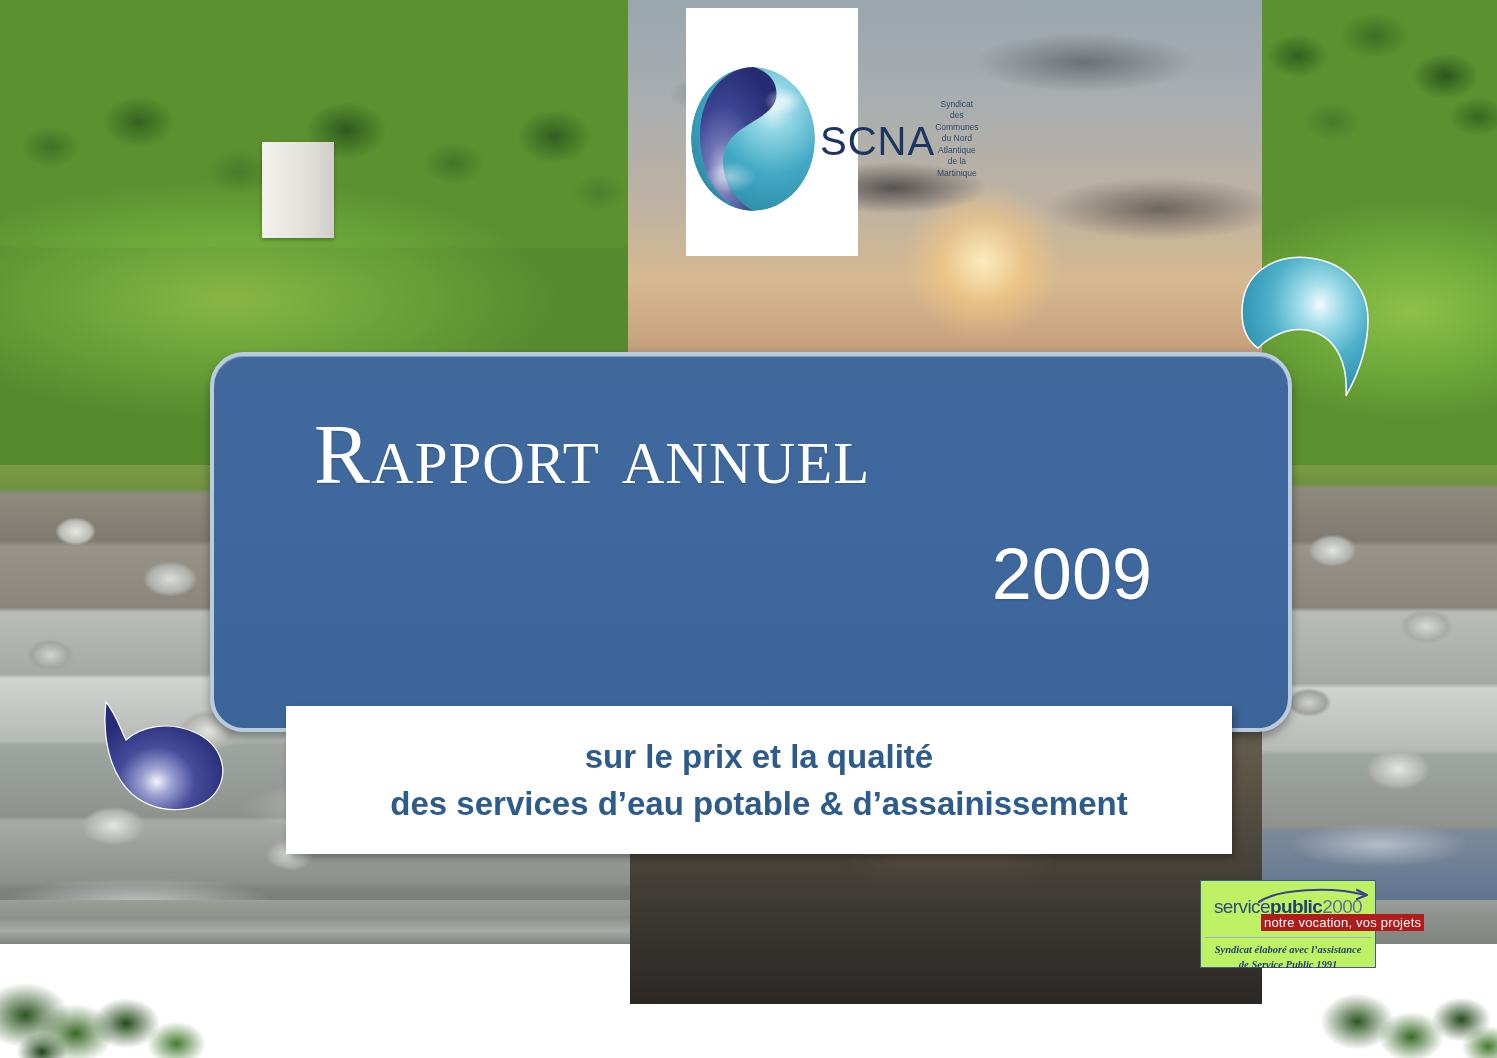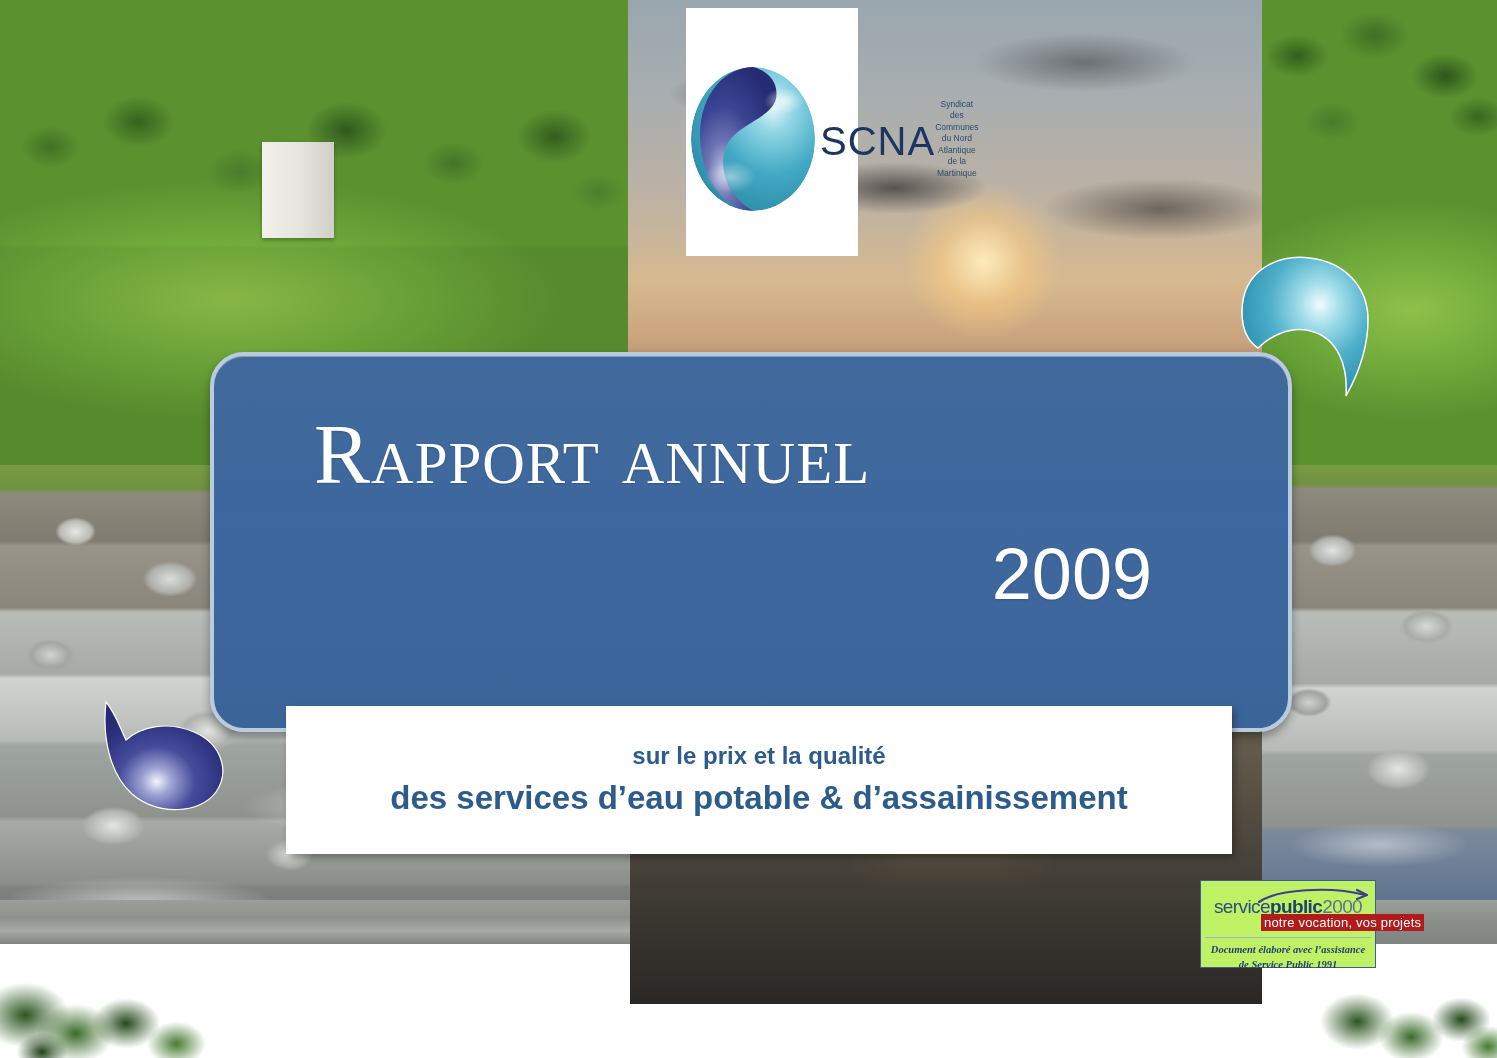--- a/index.html
+++ b/index.html
@@ -327,21 +327,21 @@
     justify-content: center;
   }
   .subtitle-line {
     font-family: "Liberation Sans", sans-serif;
     font-weight: bold;
     color: #2d5c8c;
     line-height: 1.25;
     text-align: center;
     white-space: nowrap;
   }
-  .subtitle-line-1 { font-size: 24px; }
+  .subtitle-line-1 { font-size: 33px; }
   .subtitle-line-2 { font-size: 33px; margin-top: 6px; }
 
   
   .sp2000-box {
     position: absolute;
     left: 1200px; top: 880px;
     width: 176px; height: 88px;
     background: #bef264;
     border: 1px solid #3c5f93;
     box-sizing: border-box;
@@ -493,17 +493,17 @@
       <div class="sp2000-swoosh">
         <svg viewBox="0 0 112 16" width="112" height="16" aria-hidden="true">
           <path d="M2 15 C20 2 74 -1 108 8" fill="none" stroke="#3b3f8f" stroke-width="2.2" stroke-linecap="round"></path>
           <path d="M100 3 L110 8 L100 12" fill="none" stroke="#3b3f8f" stroke-width="2.2" stroke-linecap="round" stroke-linejoin="round"></path>
         </svg>
       </div>
       <div class="sp2000-word"><span>service</span><b>public</b><span class="lite">2000</span></div>
       <div class="sp2000-tagline">notre vocation, vos projets</div>
     </div>
     <div class="sp2000-hr"></div>
-    <div class="sp2000-credit">Document élaboré avec l’assistance</div>
+    <div class="sp2000-credit">Syndicat élaboré avec l’assistance</div>
     <div class="sp2000-credit">de Service Public 1991</div>
   </div>
 
 </div>
 
 </body></html>

